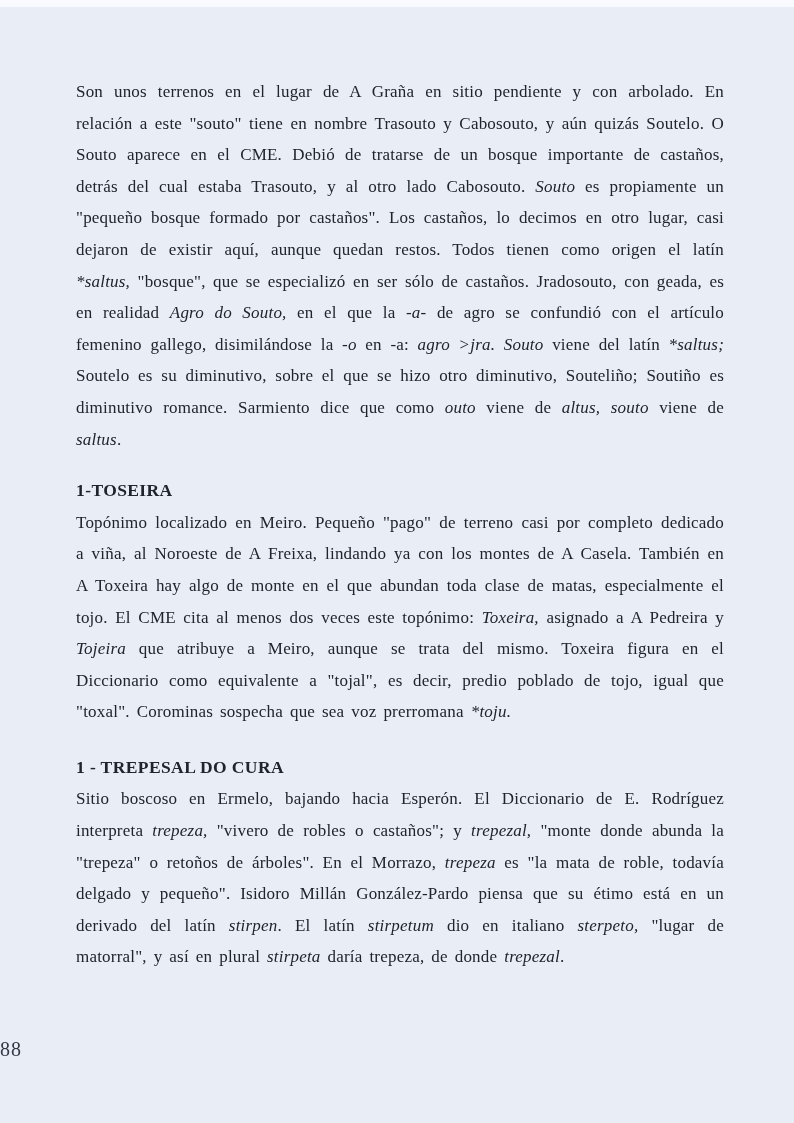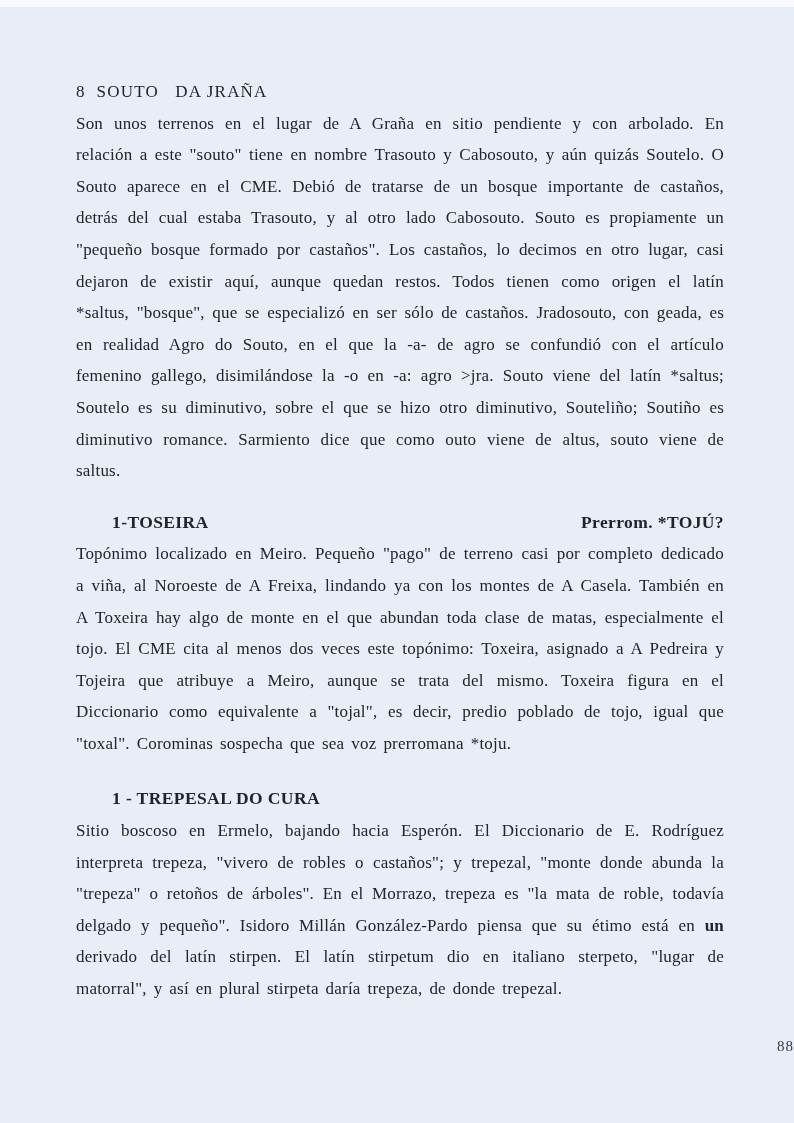--- a/index.html
+++ b/index.html
@@ -46,54 +46,52 @@
   }
   .section-header {
     display: flex;
     justify-content: space-between;
     align-items: baseline;
     font-size: 17.5px;
     line-height: 31.6px;
     font-weight: bold;
     white-space: pre-wrap;
   }
-  .section-header .sh-left { letter-spacing: 0.4px; margin-left: 36px; }
+  .section-header .sh-left { letter-spacing: 0.4px; }
   .section-header .sh-right { letter-spacing: 0.4px; }
   .gap-1 { height: 20px; }
   .gap-2 { height: 24px; }
   .seg-n { font-style: normal; }
-  .seg-i { }
-  .seg-b { font-weight: bold; }
+  .seg-i { font-style: italic; }
+  .seg-b { font-weight: normal; }
   .page-number {
     position: absolute;
     top: 1038px; left: 0;
     width: 794px;
-    text-align: right;
-    font-size: 15px;
+    text-align: left;
+    font-size: 20px;
     letter-spacing: 1px;
     color: #343a45;
   }
 </style>
 </head>
 <body>
 
 <div class="page">
   <div class="top-strip"></div>
 
   <div class="content">
 
-    <div class="doc-heading">8  SOUTO   DA JRAÑA</div>
 
     <p class="body-text"><span class="seg-n">Son unos terrenos en el lugar de A Graña en sitio pendiente y con arbolado. En relación a este "souto"  tiene en nombre Trasouto y Cabosouto, y aún quizás Soutelo. O Souto aparece en el CME.  Debió de tratarse de un bosque importante de castaños, detrás del cual estaba Trasouto, y al otro lado Cabosouto. </span><span class="seg-i">Souto</span><span class="seg-n"> es propiamente un "pequeño bosque formado por castaños". Los castaños, lo decimos en otro lugar, casi dejaron de existir aquí, aunque quedan restos. Todos tienen como origen el latín </span><span class="seg-i">*saltus,</span><span class="seg-n"> "bosque", que se especializó en ser sólo de castaños. Jradosouto, con geada, es en realidad </span><span class="seg-i">Agro do Souto,</span><span class="seg-n"> en el que la -</span><span class="seg-i">a</span><span class="seg-n">- de agro se confundió con el artículo femenino gallego, disimilándose la -</span><span class="seg-i">o</span><span class="seg-n"> en -a: </span><span class="seg-i">agro &gt;jra. Souto</span><span class="seg-n"> viene del latín </span><span class="seg-i">*saltus;</span><span class="seg-n"> Soutelo es su diminutivo, sobre el que se hizo otro diminutivo, Souteliño; Soutiño es diminutivo romance. Sarmiento dice que como </span><span class="seg-i">outo</span><span class="seg-n"> viene de </span><span class="seg-i">altus, souto</span><span class="seg-n"> viene de </span><span class="seg-i">saltus</span><span class="seg-n">.</span></p>
 
     <div class="gap-1"></div>
 
     <div class="section-header">
       <span class="sh-left">1-TOSEIRA</span>
-      <span class="sh-right">Prerrom. *TOJÚ?</span>
     </div>
 
     <p class="body-text"><span class="seg-n">Topónimo localizado en Meiro. Pequeño "pago"  de terreno casi por completo dedicado a viña, al Noroeste de A Freixa, lindando ya con los montes de A Casela. También en A Toxeira hay algo de monte en el que abundan toda clase de matas, especialmente el tojo. El CME cita al menos dos veces este topónimo: </span><span class="seg-i">Toxeira,</span><span class="seg-n"> asignado a A Pedreira y </span><span class="seg-i">Tojeira</span><span class="seg-n"> que atribuye a Meiro, aunque se trata del mismo. Toxeira figura en el Diccionario como equivalente a "tojal", es decir, predio poblado de tojo, igual que "toxal".  Corominas sospecha que sea voz prerromana </span><span class="seg-i">*toju.</span></p>
 
     <div class="gap-2"></div>
 
     <div class="section-header">
       <span class="sh-left">1 - TREPESAL DO CURA</span>
     </div>
 

